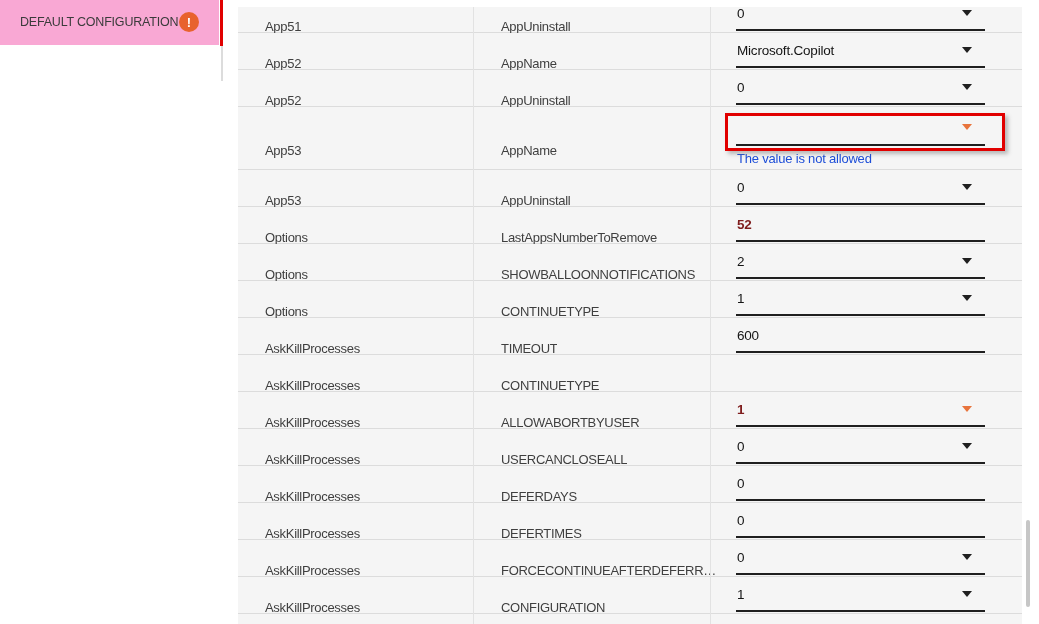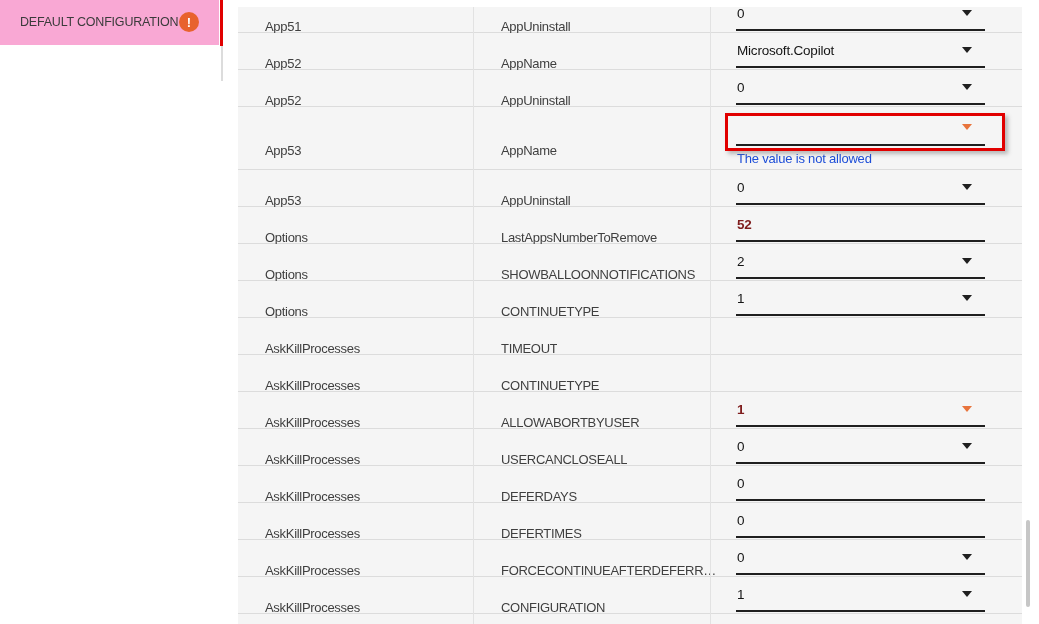--- a/index.html
+++ b/index.html
@@ -170,20 +170,24 @@
     <span class="cell key">CONTINUETYPE</span>
     <div class="field">
       <span class="value-text">1</span>
       <span class="arrow"></span>
     </div>
 
   </div>
       <div class="cfg-row">
     <span class="cell group">AskKillProcesses</span>
     <span class="cell key">TIMEOUT</span>
+    <div class="field">
+      <span class="value-text">600</span>
+
+    </div>
 
   </div>
       <div class="cfg-row">
     <span class="cell group">AskKillProcesses</span>
     <span class="cell key">CONTINUETYPE</span>
 
   </div>
       <div class="cfg-row">
     <span class="cell group">AskKillProcesses</span>
     <span class="cell key">ALLOWABORTBYUSER</span>

